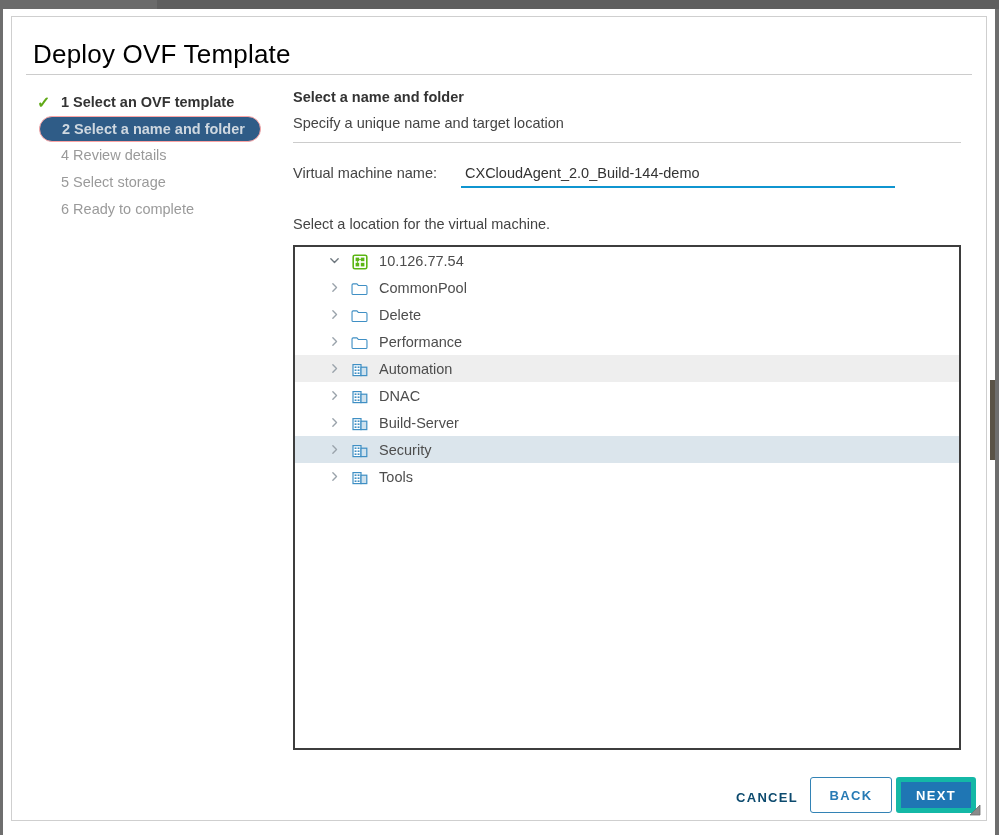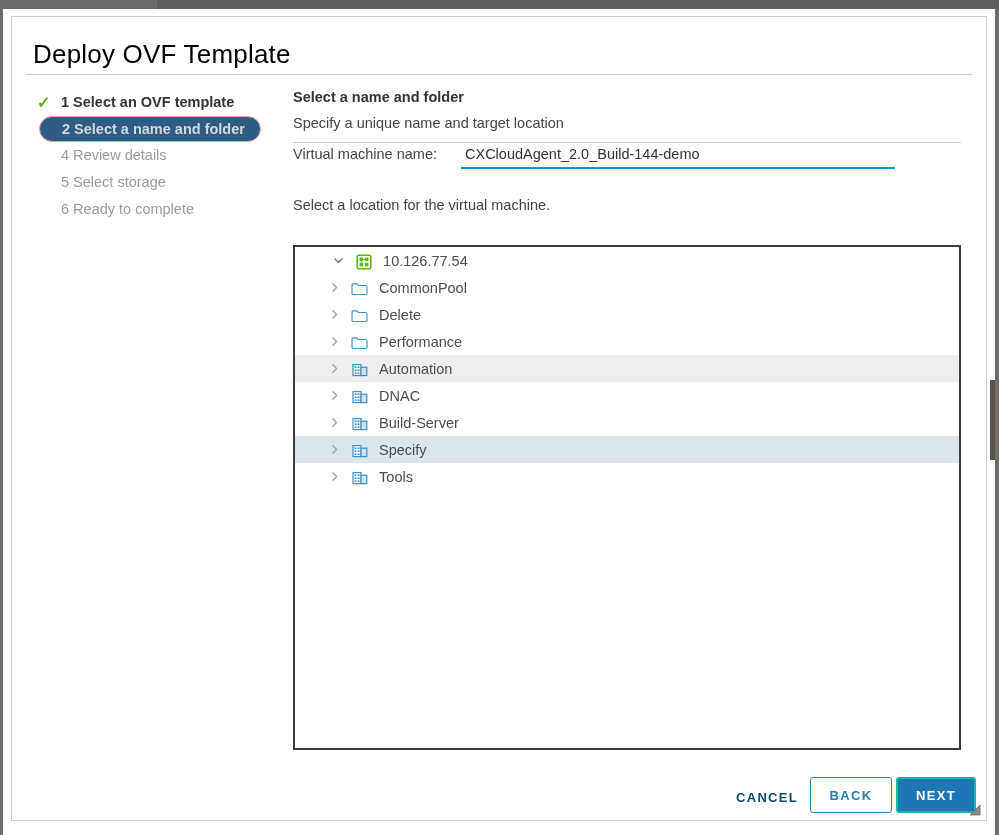--- a/index.html
+++ b/index.html
@@ -149,20 +149,21 @@
     margin: 0 0 11px 0;
   }
   #pane-rule {
     width: 668px;
     height: 1px;
     background: #cccccc;
   }
 
   #name-row {
     position: relative;
+    margin-top: 19px;
     height: 30px;
   }
   #name-label {
     position: absolute;
     left: 0; top: 3px;
     font-size: 14.5px;
     color: #444444;
     white-space: nowrap;
   }
   #name-input {
@@ -226,21 +227,21 @@
     width: 21px;
     vertical-align: middle;
     text-align: center;
   }
   .ti svg { vertical-align: middle; display: inline-block; }
   .tl {
     display: inline-block;
     vertical-align: middle;
     padding-left: 5px;
   }
-  .lvl0 { padding-left: 1px; margin-left: 31px; }
+  .lvl0 { padding-left: 28px; }
   .lvl1 { padding-left: 28px; }
 
   
   #footer {
     position: absolute;
     left: 0;
     top: 753px;
     width: 976px;
     height: 52px;
   }
@@ -276,21 +277,21 @@
     letter-spacing: 1.3px;
     cursor: pointer;
   }
   #btn-next {
     position: absolute;
     right: 12px;
     top: 7px;
     width: 80px;
     height: 36px;
     background: #1f76b4;
-    border: 2px solid #14b8a6;
+    border: 5px solid #14b8a6;
     border-radius: 3px;
     color: #ffffff;
     font-family: "Liberation Sans", sans-serif;
     font-size: 13px;
     font-weight: bold;
     letter-spacing: 1.3px;
     cursor: pointer;
   }
 
   #resize-grip {
@@ -494,21 +495,21 @@
             <rect x="1" y="2.6" width="8" height="11" fill="#ffffff" stroke="#3f8fc4" stroke-width="1.2"></rect>
             <rect x="9" y="5.2" width="5.8" height="8.4" fill="#cfe2ee" stroke="#3f8fc4" stroke-width="1.2"></rect>
             <rect x="2.6" y="4.4" width="1.9" height="1.6" fill="#3f8fc4"></rect>
             <rect x="5.6" y="4.4" width="1.9" height="1.6" fill="#3f8fc4"></rect>
             <rect x="2.6" y="7.4" width="1.9" height="1.6" fill="#3f8fc4"></rect>
             <rect x="5.6" y="7.4" width="1.9" height="1.6" fill="#3f8fc4"></rect>
             <rect x="2.6" y="10.4" width="1.9" height="1.6" fill="#3f8fc4"></rect>
             <rect x="5.6" y="10.4" width="1.9" height="1.6" fill="#3f8fc4"></rect>
           </svg>
         </span>
-        <span class="tl">Specify</span>
+        <span class="tl">Security</span>
       </div>
 
       <div class="tree-row lvl1">
         <span class="tw">
           <svg width="11" height="11" viewBox="0 0 12 12">
               <path d="M4.2 2 L8.2 6 L4.2 10" fill="none" stroke="#9aa3ab" stroke-width="1.5" stroke-linecap="round" stroke-linejoin="round"></path>
             </svg>
         </span>
         <span class="ti">
           <svg width="16" height="15" viewBox="0 0 16 15">

